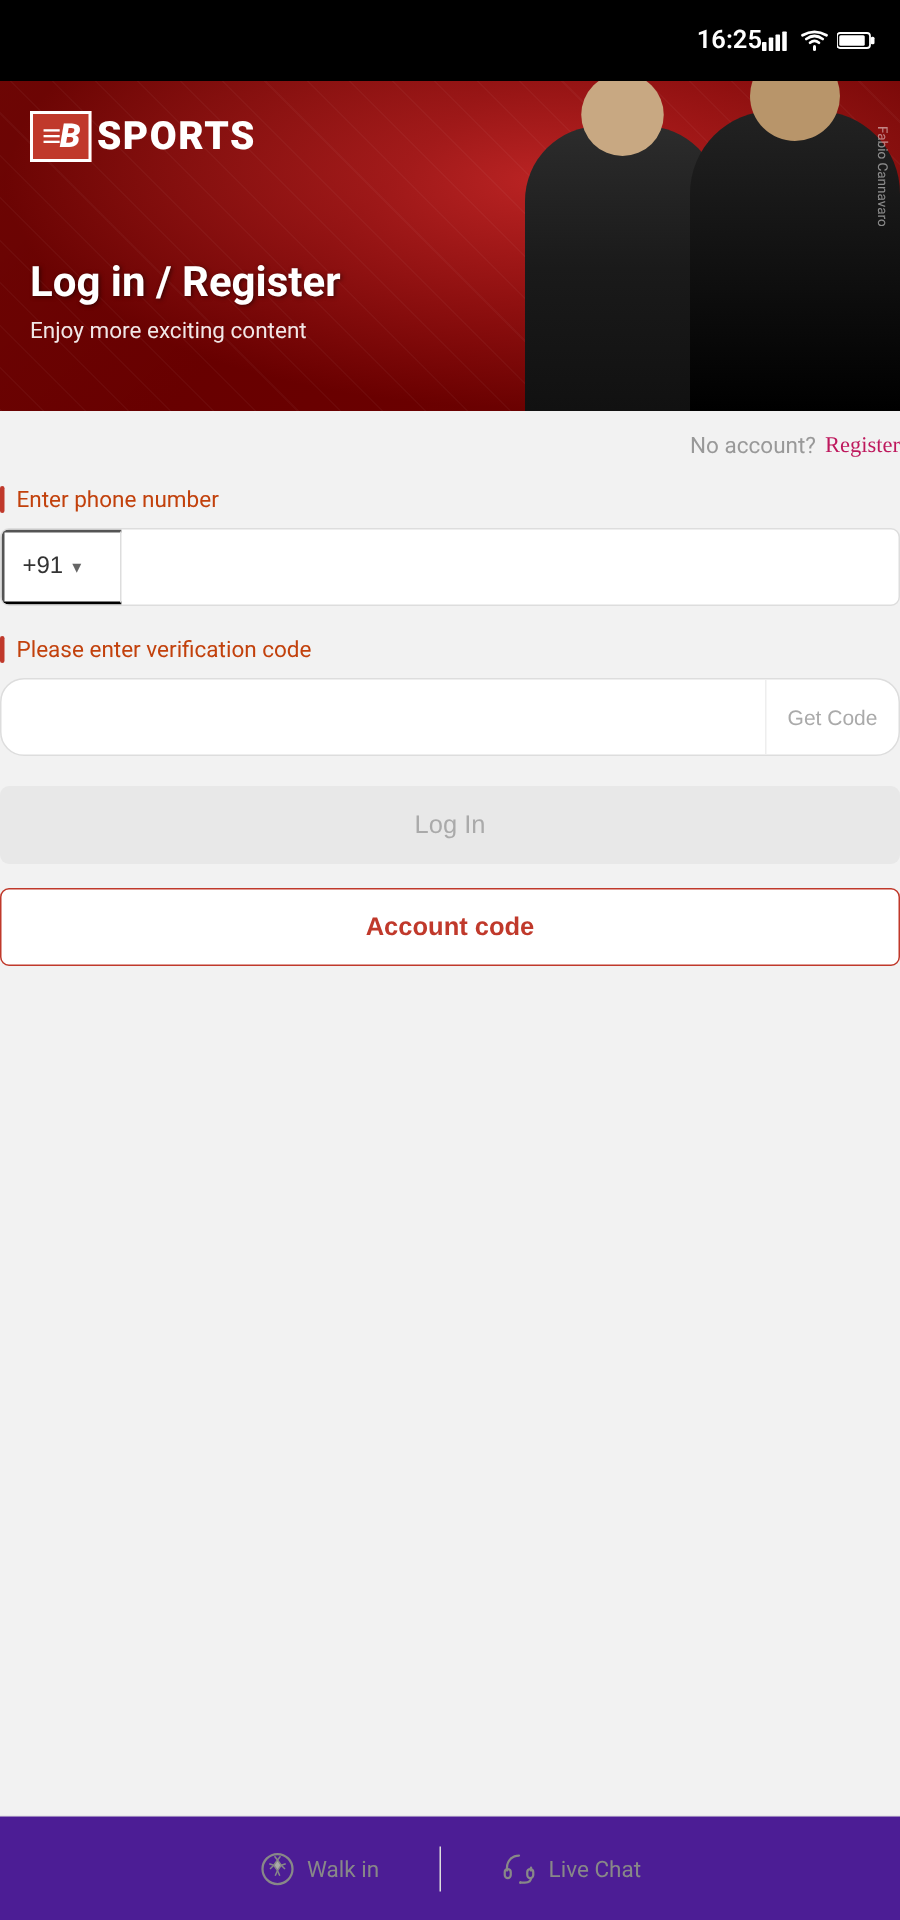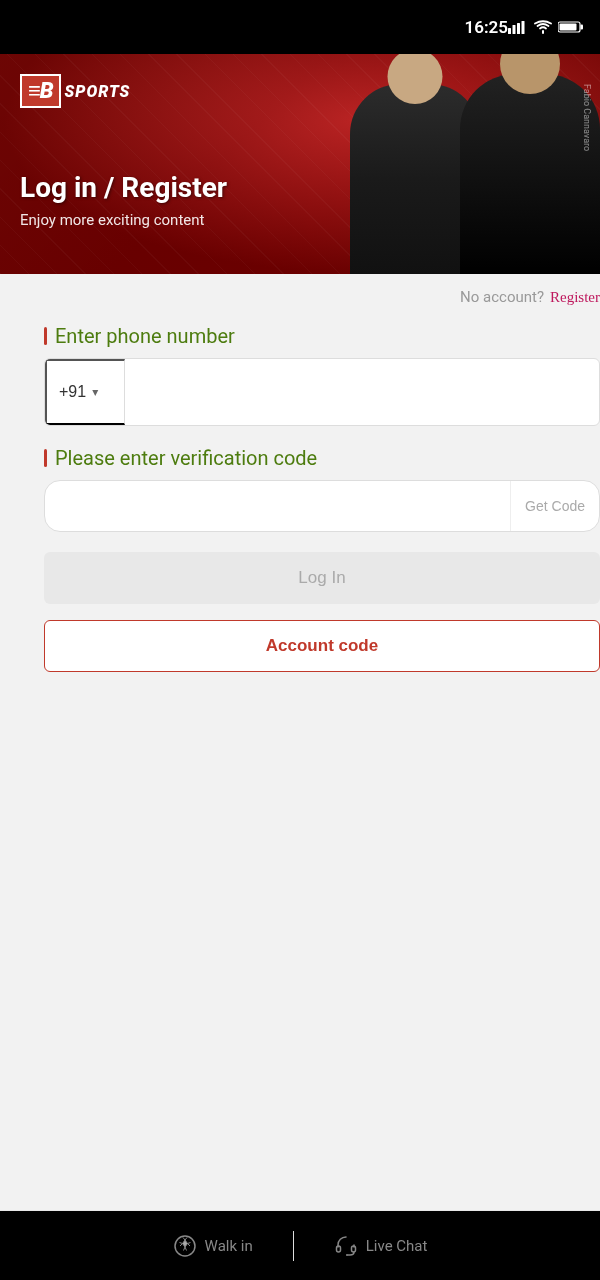--- a/index.html
+++ b/index.html
@@ -85,24 +85,23 @@
       font-weight: 900;
       font-style: italic;
       background: #c0392b;
       border: 2px solid #fff;
       padding: 2px 6px;
       letter-spacing: -1px;
     }
 
     .logo-text {
       color: #fff;
-      font-size: 16px;
+      font-size: 26px;
       font-weight: 900;
       letter-spacing: 1px;
-      font-style: italic;
     }
 
     .hero-title {
       position: absolute;
       bottom: 70px;
       left: 20px;
       color: #fff;
       font-size: 28px;
       font-weight: 700;
       z-index: 2;
@@ -182,21 +181,20 @@
       font-size: 9px;
       writing-mode: vertical-rl;
       text-orientation: mixed;
       z-index: 3;
     }
 
     
     .form-area {
       background: #f2f2f2;
       padding: 0 0;
-      margin-left: 44px;
     }
 
     .register-row {
       display: flex;
       justify-content: flex-end;
       align-items: center;
       padding: 14px 0 18px 0;
       gap: 6px;
     }
 
@@ -216,43 +214,43 @@
 
     .field-section {
       margin-bottom: 20px;
     }
 
     .field-label {
       display: flex;
       align-items: center;
       gap: 8px;
       margin-bottom: 10px;
-      color: #4d7c0f;
-      font-size: 20px;
+      color: #c2410c;
+      font-size: 15px;
       text-align: center;
     }
 
     .field-label::before {
       content: '';
       display: block;
       width: 3px;
       height: 18px;
       background: #c0392b;
       border-radius: 2px;
       flex-shrink: 0;
     }
 
     .phone-input-wrapper {
       display: flex;
       align-items: flex-end;
       background: #fff;
       border: 1px solid #ddd;
       border-radius: 6px;
       overflow: hidden;
-      height: 68px;
+      height: 52px;
     }
 
     .country-code-btn {
       display: flex;
       align-items: center;
       padding: 0 12px;
       gap: 6px;
       border-right: 1px solid #ddd;
       background: #fff;
       cursor: pointer;
@@ -338,21 +336,21 @@
       cursor: pointer;
     }
 
     
     .bottom-bar {
       position: fixed;
       bottom: 0;
       left: 0;
       width: 600px;
       height: 70px;
-      background: #000000;
+      background: #4c1d95;
       display: flex;
       align-items: center;
       justify-content: center;
       border-top: 1px solid #e8e8e8;
     }
 
     .bottom-bar-content {
       display: flex;
       align-items: center;
       gap: 0;

